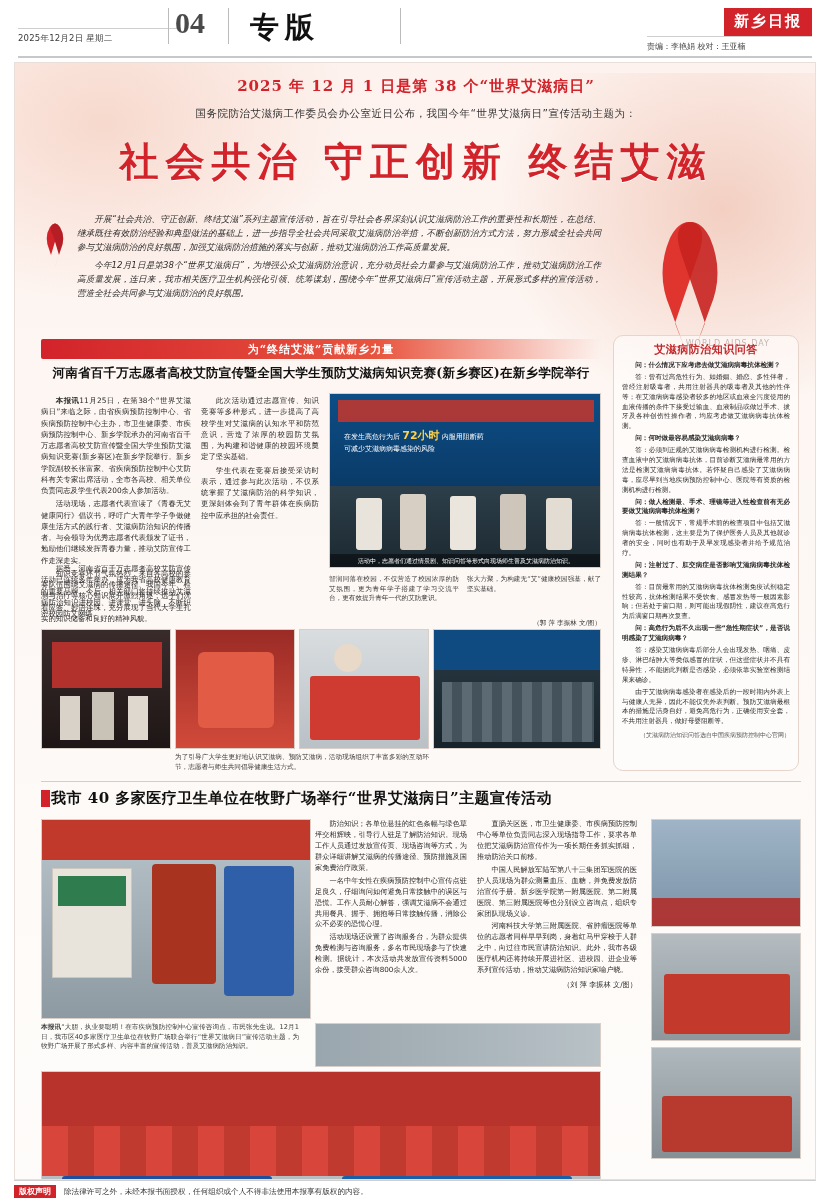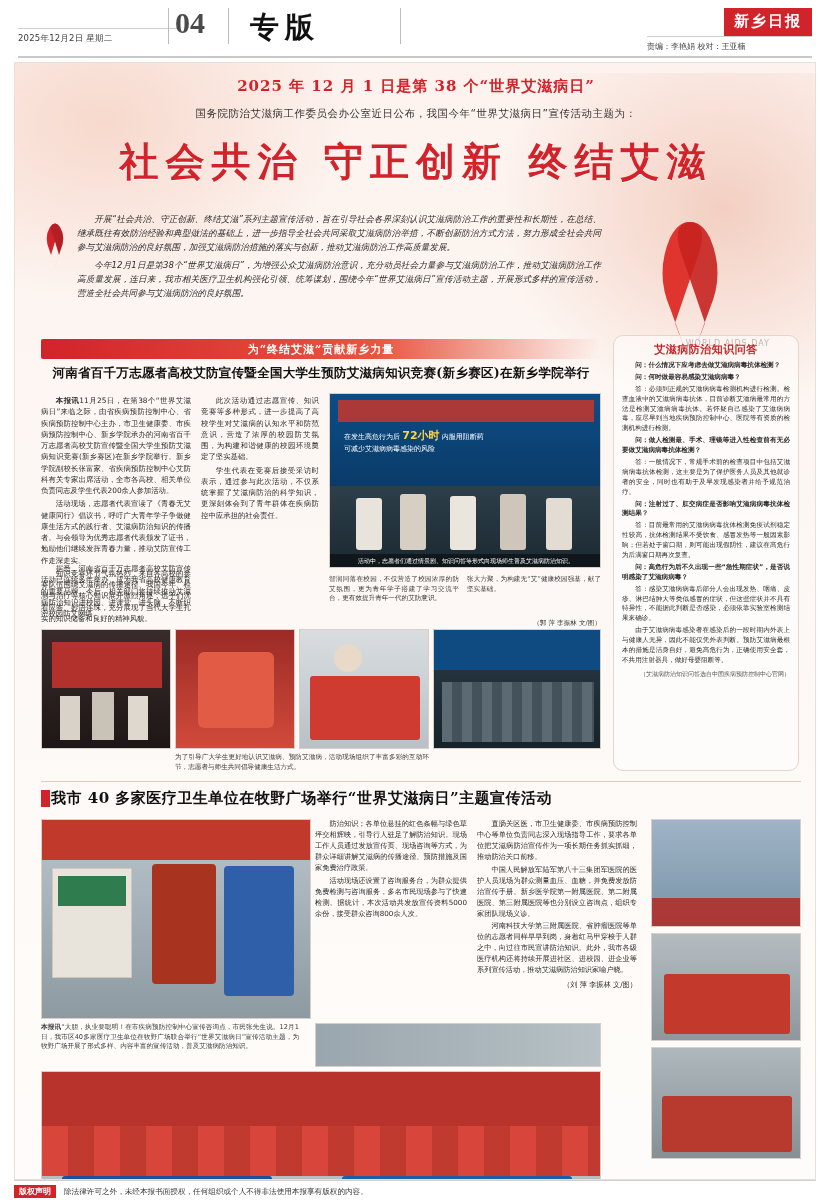--- a/index.html
+++ b/index.html
@@ -283,20 +283,21 @@
     </div>
 
     <div class="cap" style="left:160px; top:690px; width:254px;">
       为了引导广大学生更好地认识艾滋病、预防艾滋病，活动现场组织了丰富多彩的互动环节，志愿者与师生共同倡导健康生活方式。
     </div>
 
     <div class="qa-panel">
       <div class="qa-title">艾滋病防治知识问答</div>
       <div class="qa-body">
         <p class="qa-q">问：什么情况下应考虑去做艾滋病病毒抗体检测？</p>
+        <p>答：曾有过高危性行为、如婚姻、婚恋、多性伴者，曾经注射吸毒者，共用注射器具的吸毒者及其他的性伴等；在艾滋病病毒感染者较多的地区或血液全污度使用的血液传播的条件下接受过输血、血液制品或做过手术、拔牙及各种创伤性操作者，均应考虑做艾滋病病毒抗体检测。</p>
         <p class="qa-q">问：何时做最容易感染艾滋病病毒？</p>
         <p>答：必须到正规的艾滋病病毒检测机构进行检测。检查血液中的艾滋病病毒抗体，目前诊断艾滋病最常用的方法是检测艾滋病病毒抗体。若怀疑自己感染了艾滋病病毒，应尽早到当地疾病预防控制中心、医院等有资质的检测机构进行检测。</p>
         <p class="qa-q">问：做人检测最、手术、理镜等进入性检查前有无必要做艾滋病病毒抗体检测？</p>
         <p>答：一般情况下，常规手术前的检查项目中包括艾滋病病毒抗体检测，这主要是为了保护医务人员及其他就诊者的安全，同时也有助于及早发现感染者并给予规范治疗。</p>
         <p class="qa-q">问：注射过了、肛交病症是否影响艾滋病病毒抗体检测结果？</p>
         <p>答：目前最常用的艾滋病病毒抗体检测免疫试剂稳定性较高，抗体检测结果不受饮食、感冒发热等一般因素影响；但若处于窗口期，则可能出现假阴性，建议在高危行为后满窗口期再次复查。</p>
         <p class="qa-q">问：高危行为后不久出现一些“急性期症状”，是否说明感染了艾滋病病毒？</p>
         <p>答：感染艾滋病病毒后部分人会出现发热、咽痛、皮疹、淋巴结肿大等类似感冒的症状，但这些症状并不具有特异性，不能据此判断是否感染，必须依靠实验室检测结果来确诊。</p>
         <p>由于艾滋病病毒感染者在感染后的一段时期内外表上与健康人无异，因此不能仅凭外表判断。预防艾滋病最根本的措施是洁身自好，避免高危行为，正确使用安全套，不共用注射器具，做好母婴阻断等。</p>
       </div>
@@ -342,20 +343,21 @@
       <div class="ph" style="position:absolute;inset:0;background:linear-gradient(180deg,#aeb8bd,#868f94);"></div>
       <div class="ph" style="left:10px;top:48px;width:130px;height:56px;background:#b8392e;border-radius:3px;"></div>
     </div>
 
     <div class="cap" style="left:26px; top:960px; width:258px;">
       <span style="font-weight:bold;">本报讯</span><span>“大胆，执业要聪明！在市疾病预防控制中心宣传咨询点，市民张先生说。12月1日，我市区40多家医疗卫生单位在牧野广场联合举行“世界艾滋病日”宣传活动主题，为牧野广场开展了形式多样、内容丰富的宣传活动，普及艾滋病防治知识。</span>
     </div>
 
     <div class="bottom-col" style="left:300px; top:756px; width:152px; height:196px;">
       <p>防治知识；各单位悬挂的红色条幅与绿色草坪交相辉映，引导行人驻足了解防治知识。现场工作人员通过发放宣传页、现场咨询等方式，为群众详细讲解艾滋病的传播途径、预防措施及国家免费治疗政策。</p>
+      <p>一名中年女性在疾病预防控制中心宣传点驻足良久，仔细询问如何避免日常接触中的误区与恐慌。工作人员耐心解答，强调艾滋病不会通过共用餐具、握手、拥抱等日常接触传播，消除公众不必要的恐慌心理。</p>
       <p>活动现场还设置了咨询服务台，为群众提供免费检测与咨询服务，多名市民现场参与了快速检测。据统计，本次活动共发放宣传资料5000余份，接受群众咨询800余人次。</p>
     </div>
     <div class="bottom-col" style="left:462px; top:756px; width:160px; height:196px;">
       <p>直肠关区医，市卫生健康委、市疾病预防控制中心等单位负责同志深入现场指导工作，要求各单位把艾滋病防治宣传作为一项长期任务抓实抓细，推动防治关口前移。</p>
       <p>中国人民解放军陆军第八十三集团军医院的医护人员现场为群众测量血压、血糖，并免费发放防治宣传手册。新乡医学院第一附属医院、第二附属医院、第三附属医院等也分别设立咨询点，组织专家团队现场义诊。</p>
       <p>河南科技大学第三附属医院、省肿瘤医院等单位的志愿者同样早早到岗，身着红马甲穿梭于人群之中，向过往市民宣讲防治知识。此外，我市各级医疗机构还将持续开展进社区、进校园、进企业等系列宣传活动，推动艾滋病防治知识家喻户晓。</p>
       <p style="text-align:right;text-indent:0;margin-top:4px;">（刘 萍 李振林 文/图）</p>
     </div>
 
   </div>

